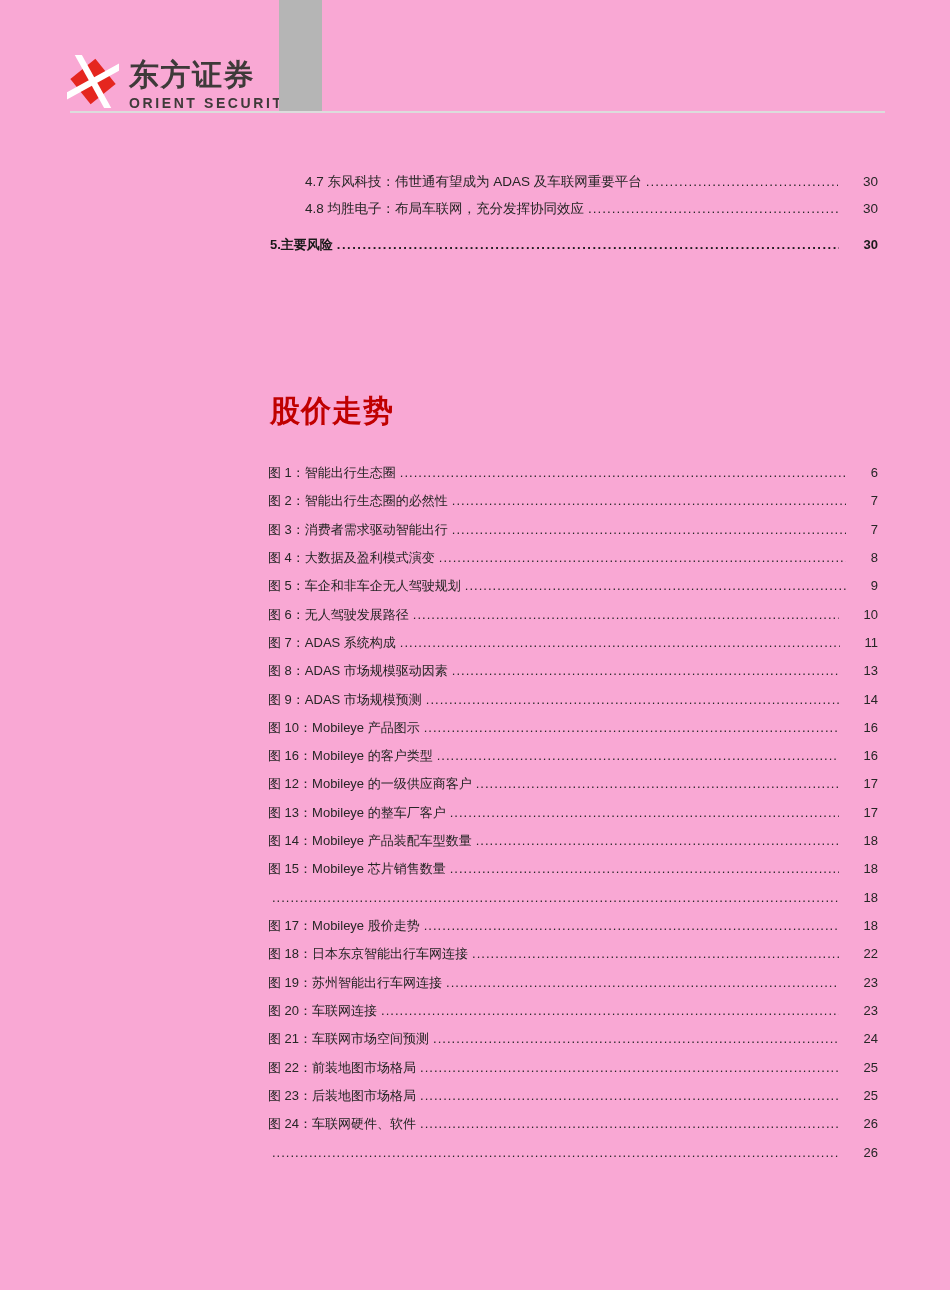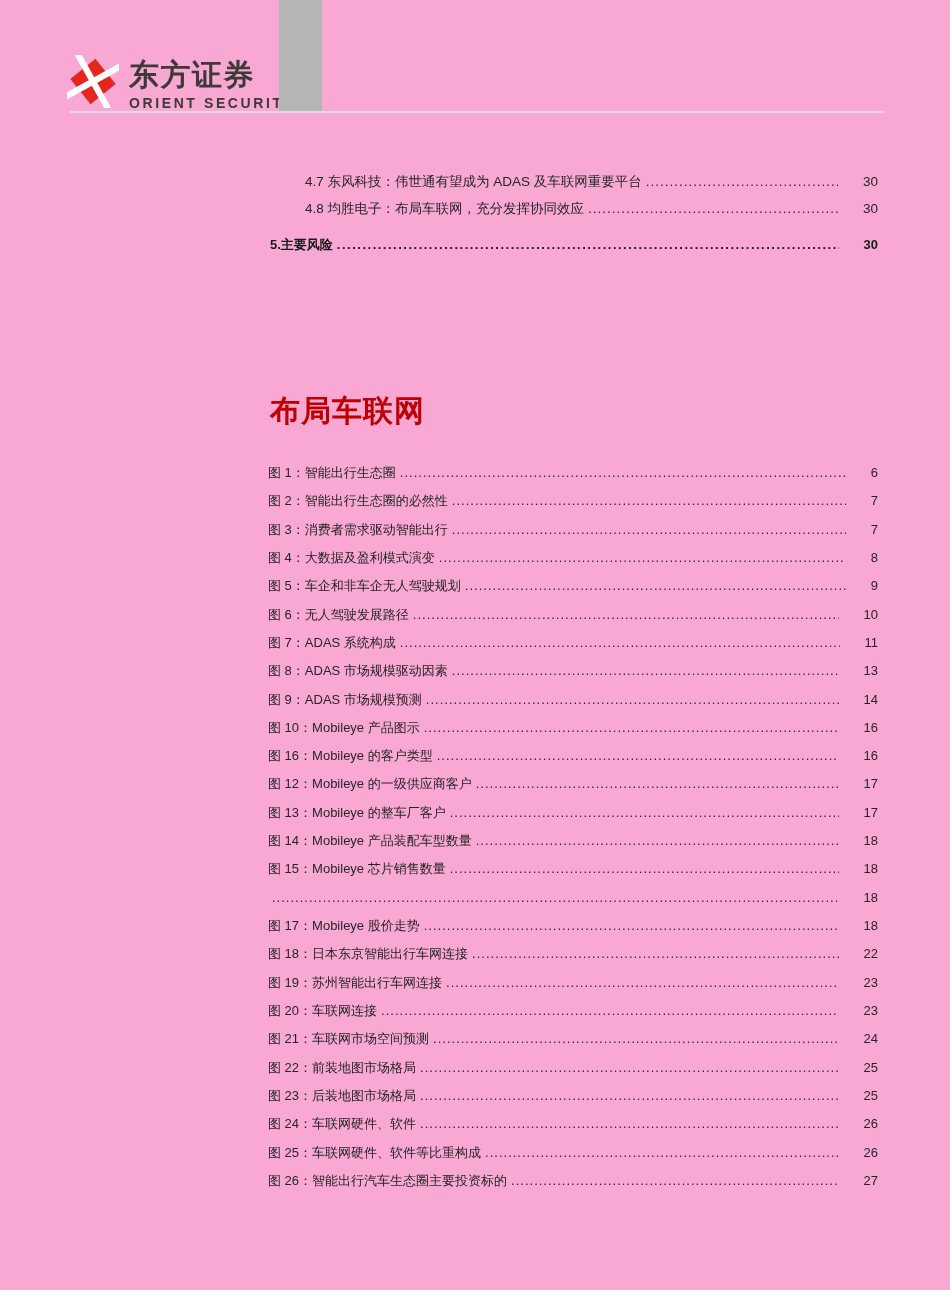--- a/index.html
+++ b/index.html
@@ -89,21 +89,21 @@
       <span class="dots"></span>
       <span class="pg">30</span>
     </div>
     <div class="row toc-row lvl1">
       <span class="lbl">5.主要风险</span>
       <span class="dots"></span>
       <span class="pg">30</span>
     </div>
   </div>
 
-  <div class="fig-heading">布局车联网</div>
+  <div class="fig-heading">股价走势</div>
 
   <div class="fig-list">
 
       <div class="row fig-row">
         <span class="lbl">图 1：智能出行生态圈</span>
         <span class="dots"></span>
         <span class="pg">6</span>
       </div>
 
       <div class="row fig-row">
@@ -237,25 +237,19 @@
         <span class="pg">25</span>
       </div>
 
       <div class="row fig-row">
         <span class="lbl">图 24：车联网硬件、软件</span>
         <span class="dots"></span>
         <span class="pg">26</span>
       </div>
 
       <div class="row fig-row">
-        <span class="lbl">图 25：车联网硬件、软件等比重构成</span>
         <span class="dots"></span>
         <span class="pg">26</span>
       </div>
 
-      <div class="row fig-row">
-        <span class="lbl">图 26：智能出行汽车生态圈主要投资标的</span>
-        <span class="dots"></span>
-        <span class="pg">27</span>
-      </div>
     </div>
 
 </div>
 
 </body></html>

